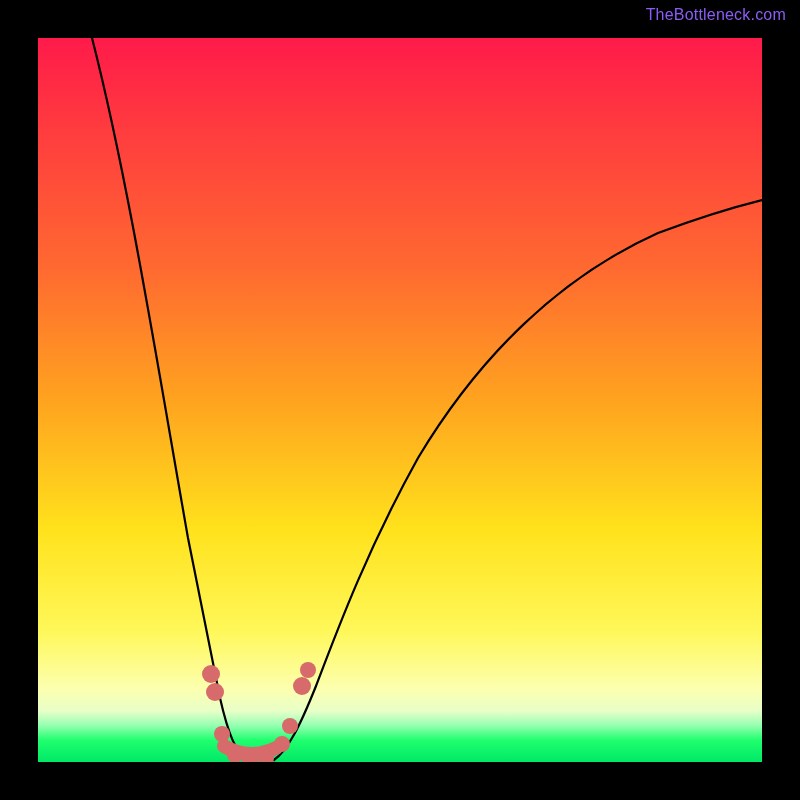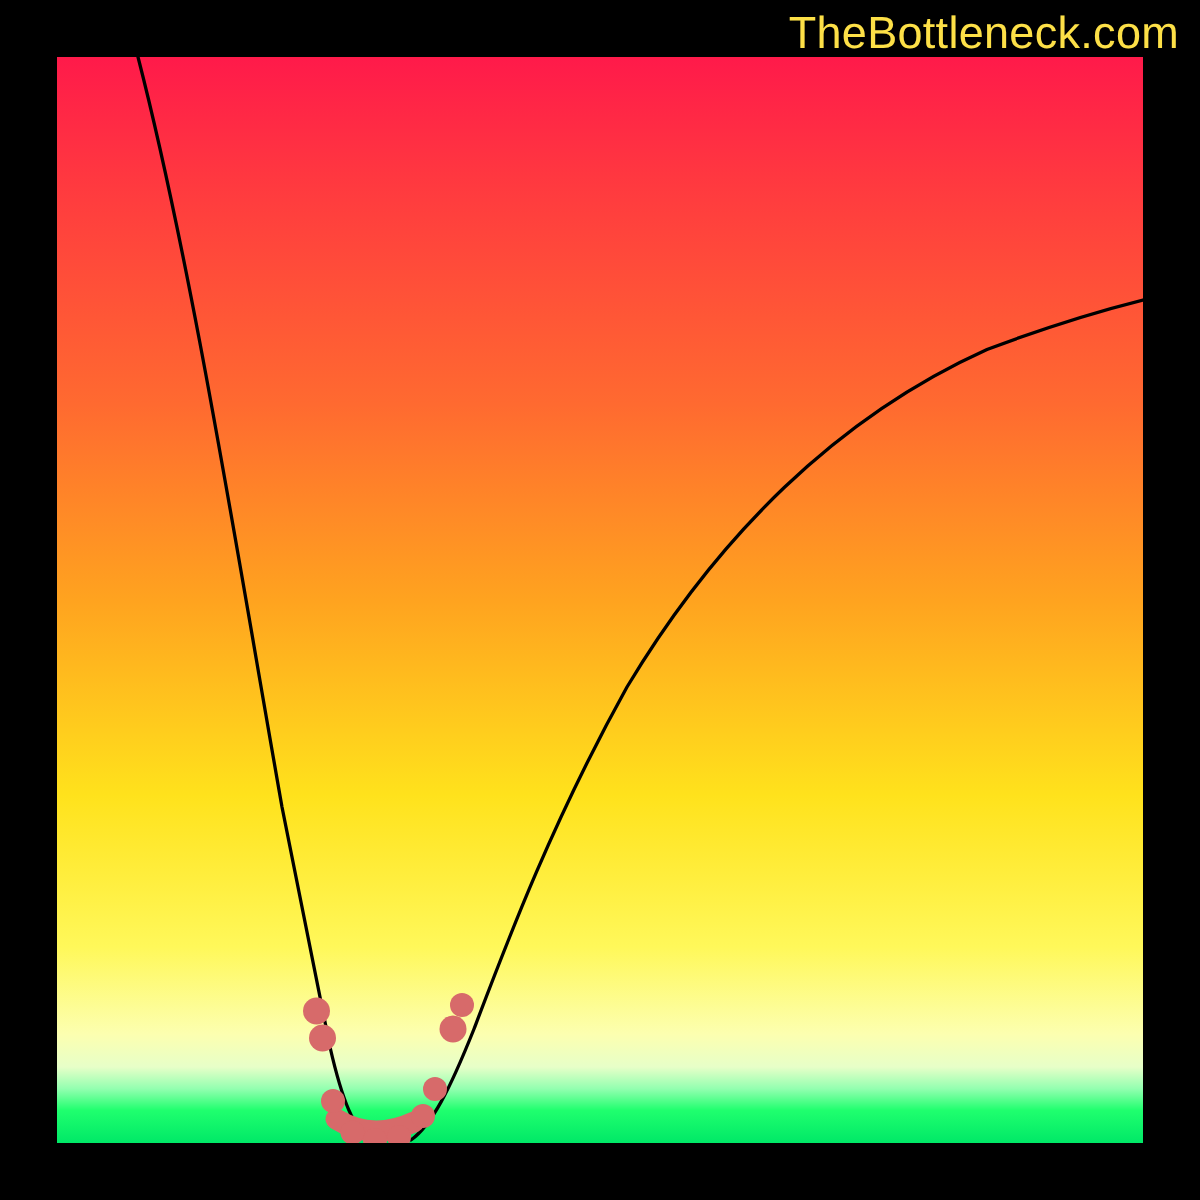--- a/index.html
+++ b/index.html
@@ -37,22 +37,22 @@
       #e7ffc8 93%,
       #93ffb0 95%,
       #1fff6e 97%,
       #00e867 100%
     );
   }
   .watermark {
     position: absolute;
     top: 6px;
     right: 14px;
-    color: #fde047;
-    font-size: 30px;
+    color: #8b5cf6;
+    font-size: 16px;
     font-weight: 400;
     letter-spacing: 0.2px;
     user-select: none;
   }
   svg.curves {
     position: absolute;
     left: 0;
     top: 0;
     width: 724px;
     height: 724px;

